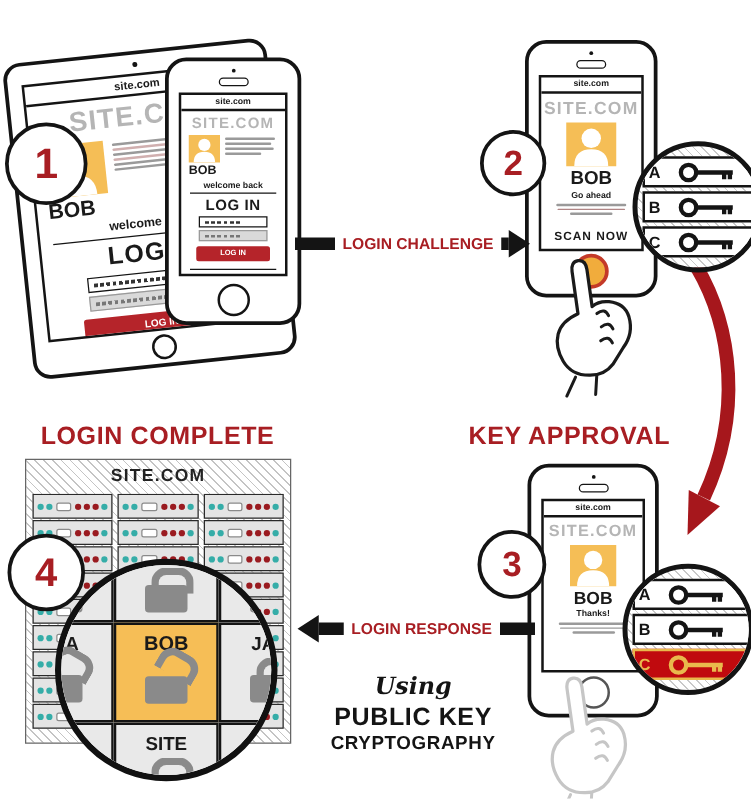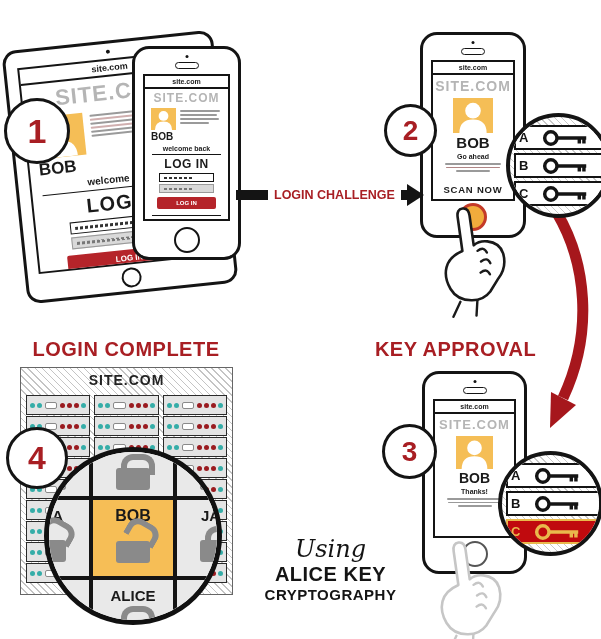--- a/index.html
+++ b/index.html
@@ -79,21 +79,21 @@
   .mname.alignl{text-align:left;padding-left:24px;}
   .lock{position:relative;width:40px;height:38px;margin:2px auto 0;}
   .shackle{position:absolute;left:8px;top:0;width:22px;height:15px;border:6px solid #8a8a8a;
            border-bottom:none;border-radius:12px 12px 0 0;}
   .lockbody{position:absolute;left:3px;top:14px;width:34px;height:22px;background:#8a8a8a;border-radius:3px;}
   .lock.open .shackle{left:13px;top:-6px;transform:rotate(30deg);}
   .lock.toprow{margin-top:34px;}
 
   
   .tagline{position:absolute;left:253px;top:536px;width:155px;text-align:center;color:#141414;}
-  .tag-script{font-family:"DejaVu Serif",serif;font-style:italic;font-weight:400;font-size:24px;line-height:26px;}
+  .tag-script{font-family:"DejaVu Serif",serif;font-style:italic;font-weight:700;font-size:19px;line-height:26px;}
   .tag-l1{font-weight:800;font-size:20px;line-height:24px;letter-spacing:.5px;}
   .tag-l2{font-weight:800;font-size:15px;line-height:18px;letter-spacing:.5px;}
 
   .hand{position:absolute;z-index:7;}
   svg.redarrow{position:absolute;left:0;top:0;z-index:3;pointer-events:none;}
 
   .tinybars{display:flex;flex-direction:column;align-items:center;gap:2px;}
   .tinybars .bar{height:2px;background:#9a9a9a;}
 </style>
 </head>
@@ -299,20 +299,26 @@
         <path d="M19 13 H57 M48 13 v7 M54 13 v7" stroke="currentColor" stroke-width="4.5" fill="none"></path>
       </svg>
     </div>
   </div>
 
   <svg class="hand" style="left:420px;top:540px;transform:rotate(-8deg);" width="92" height="112" viewBox="0 0 92 112">
     <path d="M40 44 L40 10 Q40 2 46 2 Q52 2 52 10 L52 40 Q58 36 66 38 Q78 41 80 52 Q82 66 72 76 L62 88 Q54 96 42 94 Q28 92 23 80 Q18 68 22 58 Q26 48 40 44 Z" fill="#fff" stroke="#c6c6c6" stroke-width="2.6" stroke-linejoin="round"></path>
     <path d="M55 46 q7 -4 9 3 M57 57 q7 -4 9 3 M55 68 q7 -4 9 3 M31 94 L22 108 M48 95 L45 110" fill="none" stroke="#c6c6c6" stroke-width="2.4" stroke-linecap="round"></path>
   </svg>
 
+  <div class="h-arrow" style="left:238px;top:492px;">
+    <div class="tri-left"></div>
+    <div class="shaft" style="width:20px;"></div>
+    <div class="lbl">LOGIN RESPONSE</div>
+    <div class="shaft" style="width:28px;"></div>
+  </div>
 
   <div class="rack">
     <div class="rack-brand">SITE.COM</div>
     <div class="rack-rows" id="rack-rows">
         <div class="srv-row">
           <div class="srv-unit">
             <span class="led t"></span>
             <span class="led t"></span>
             <span class="slot"></span>
             <span class="led r"></span>
@@ -618,21 +624,21 @@
       </div>
 
       <div class="mcell">
         <span class="mname alignr">Y</span>
         <div class="lock">
             <div class="shackle"></div>
             <div class="lockbody"></div>
           </div>
       </div>
       <div class="mcell">
-        <span class="mname">ALICE</span>
+        <span class="mname">SITE</span>
         <div class="lock">
             <div class="shackle"></div>
             <div class="lockbody"></div>
           </div>
       </div>
       <div class="mcell">
         <span class="mname alignl">RI</span>
         <div class="lock">
             <div class="shackle"></div>
             <div class="lockbody"></div>
@@ -640,17 +646,17 @@
       </div>
     </div>
   </div>
 
   <div class="numcircle" style="left:6px;top:427px;width:56px;height:56px;font-size:32px;">
     <span>4</span>
   </div>
 
   <div class="tagline">
     <div class="tag-script">Using</div>
-    <div class="tag-l1">ALICE KEY</div>
+    <div class="tag-l1">PUBLIC KEY</div>
     <div class="tag-l2">CRYPTOGRAPHY</div>
   </div>
 
 </div>
 
 </body></html>

